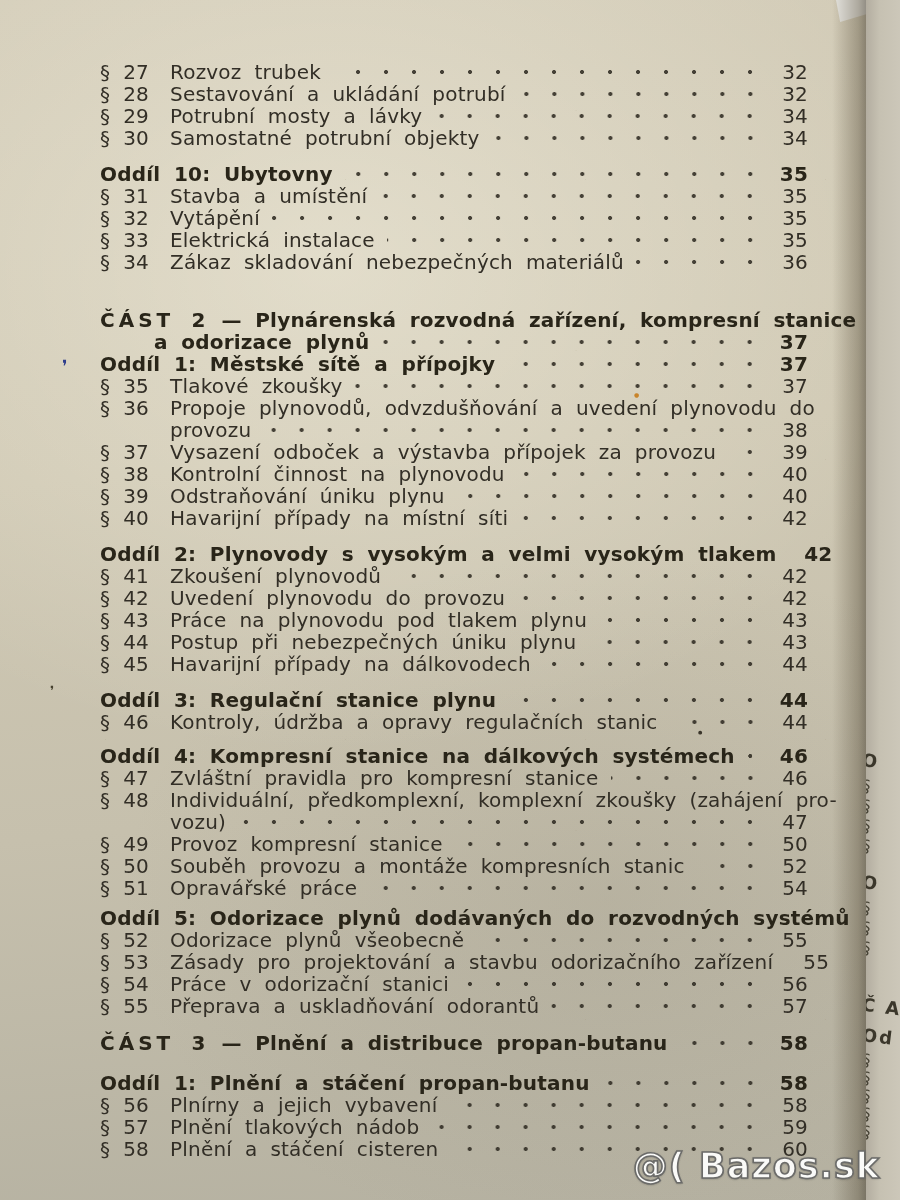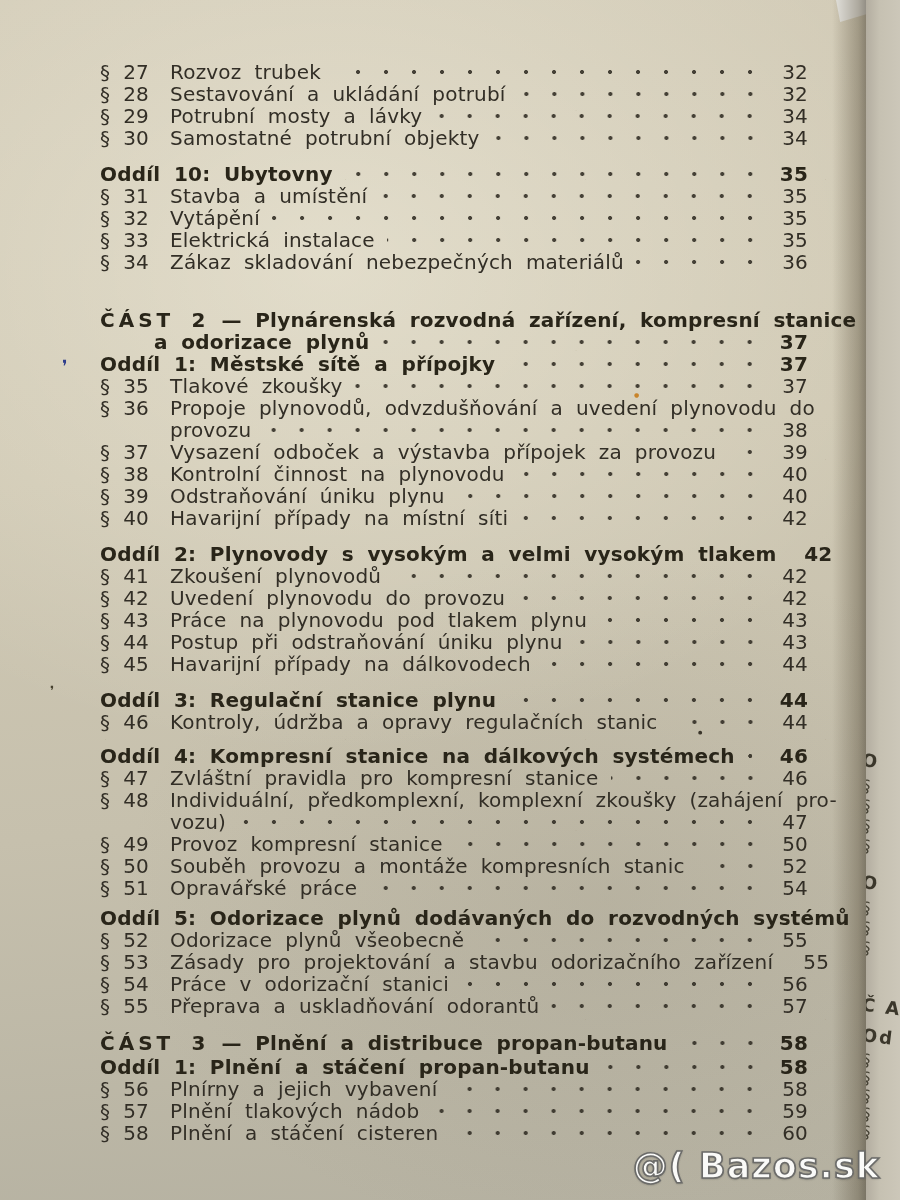--- a/index.html
+++ b/index.html
@@ -213,21 +213,21 @@
         <span class="page">42</span>
       </div>
       <div class="row">
         <span class="term">§ 43</span>
         <span class="label">Práce na plynovodu pod tlakem plynu</span>
         <span class="leader"></span>
         <span class="page">43</span>
       </div>
       <div class="row">
         <span class="term">§ 44</span>
-        <span class="label">Postup při odstraňování úniku plynu</span>
+        <span class="label">Postup při nebezpečných úniku plynu</span>
         <span class="leader"></span>
         <span class="page">43</span>
       </div>
       <div class="row">
         <span class="term">§ 45</span>
         <span class="label">Havarijní případy na dálkovodech</span>
         <span class="leader"></span>
         <span class="page">44</span>
       </div>
       <div class="row bold" style="margin-top: 14px;">
@@ -309,21 +309,21 @@
         <span class="label">Přeprava a uskladňování odorantů</span>
         <span class="leader"></span>
         <span class="page">57</span>
       </div>
       <div class="row bold" style="margin-top: 15px;">
         <span class="pterm">ČÁST 3</span>
         <span class="label">— Plnění a distribuce propan-butanu</span>
         <span class="leader"></span>
         <span class="page">58</span>
       </div>
-      <div class="row bold" style="margin-top: 2px;">
+      <div class="row bold" style="margin-top: 18px;">
         <span class="label">Oddíl 1: Plnění a stáčení propan-butanu</span>
         <span class="leader"></span>
         <span class="page">58</span>
       </div>
       <div class="row">
         <span class="term">§ 56</span>
         <span class="label">Plnírny a jejich vybavení</span>
         <span class="leader"></span>
         <span class="page">58</span>
       </div>

